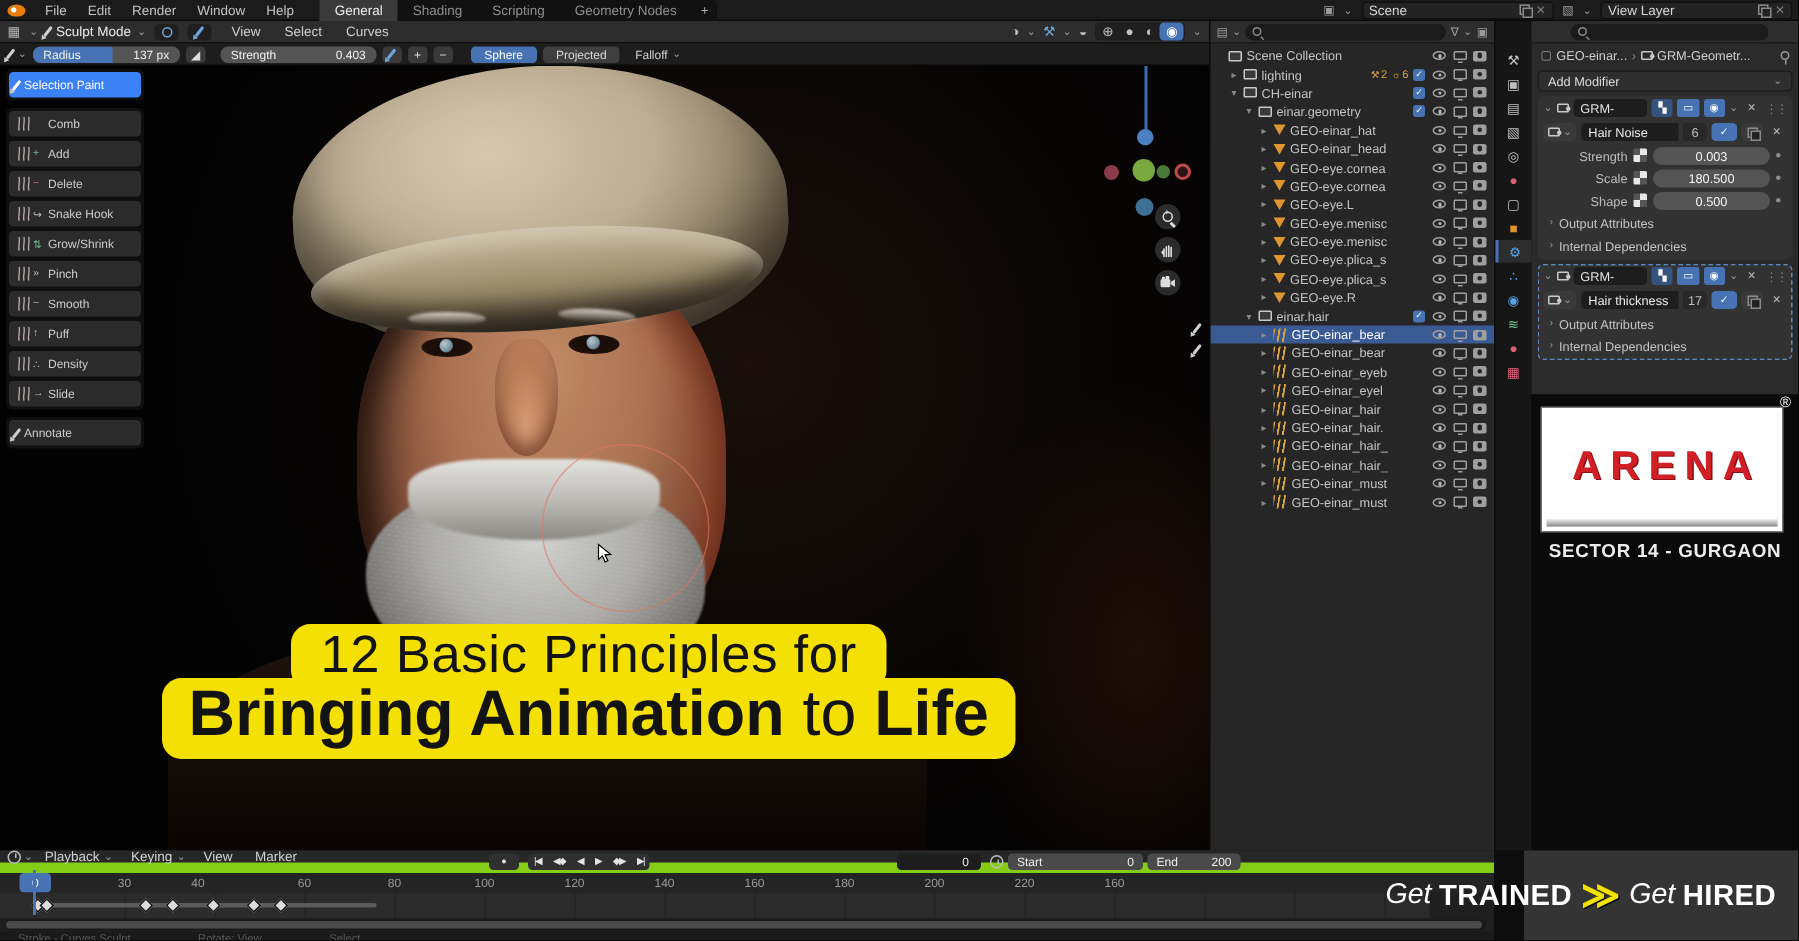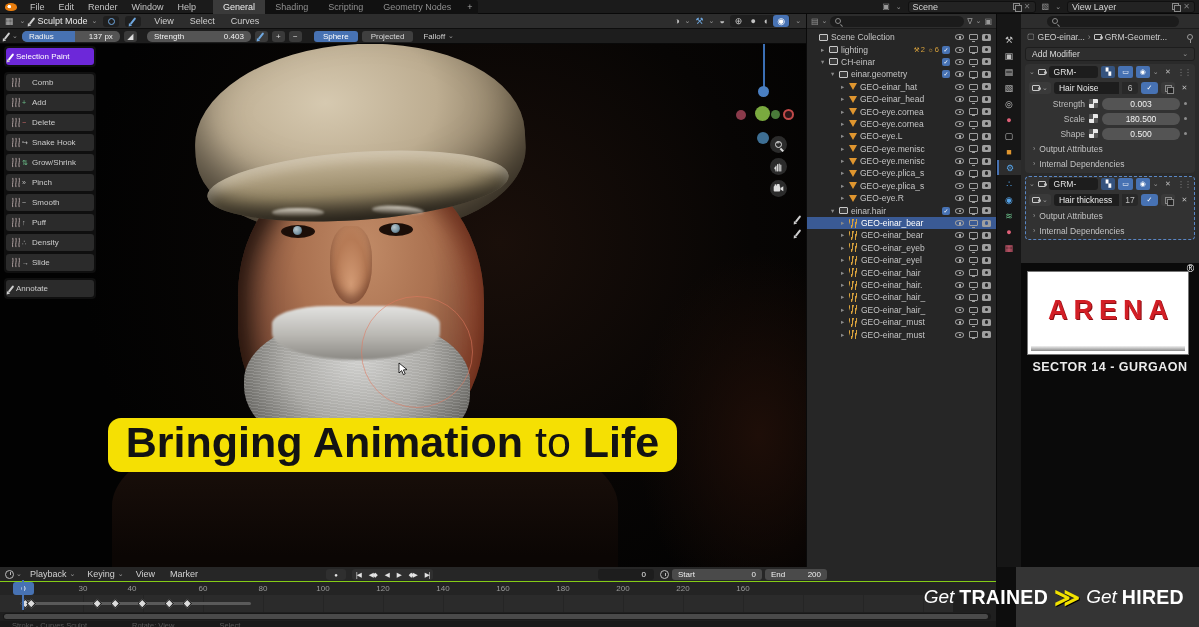--- a/index.html
+++ b/index.html
@@ -47,21 +47,21 @@
   .slider span{position:relative;}
   .sm-btn{height:11px;min-width:13px;background:#3a3a3a;border-radius:3px;color:#ddd;font-size:8px;display:flex;align-items:center;justify-content:center;padding:0 2px;}
   .pbtn{height:11px;background:#4772b3;border-radius:3px;color:#fff;font-size:8px;display:flex;align-items:center;padding:0 9px;}
   .gbtn{height:11px;background:#3f3f3f;border-radius:3px;color:#d9d9d9;font-size:8px;display:flex;align-items:center;padding:0 9px;}
   .flabel-top{color:#cfcfcf;font-size:8px;display:flex;align-items:center;gap:3px;}
 
   
   .shelf{position:absolute;left:4px;top:46px;width:92px;display:flex;flex-direction:column;gap:5px;z-index:5;}
   .shelf-block{background:rgba(16,16,16,.92);border-radius:4px;padding:2px;display:flex;flex-direction:column;gap:3px;}
   .tool{height:17px;background:#2b2b2b;border-radius:3px;display:flex;align-items:center;gap:4px;padding:0 4px;color:#cdcdcd;font-size:8px;white-space:nowrap;}
-  .tool.active{background:#6d28d9;color:#fff;}
+  .tool.active{background:#3b82f6;color:#fff;}
   .tico{width:11px;height:11px;flex:0 0 auto;}
   .tico path{stroke:#b9a8a8;stroke-width:1;fill:none;}
   .tmark{font-size:7px;color:#bdbdbd;margin-left:-3px;width:6px;}
   .mk-green{color:#6bbf8a;}.mk-red{color:#d36a6a;}
 
   
   .vp{position:absolute;left:0;top:44px;width:806px;height:523px;overflow:hidden;background:radial-gradient(420px 420px at 62% 38%,#1a0f0a 0%,#070504 60%,#020202 100%);}
   .vp > div{position:absolute;}
   .hat{left:195px;top:0px;width:330px;height:190px;border-radius:50% 50% 42% 45%;transform:rotate(-3deg);background:radial-gradient(ellipse at 40% 30%,#d6c9b0 0%,#bdad91 40%,#84755c 72%,#40372a 100%);box-shadow:inset 0 -35px 45px rgba(0,0,0,.5);}
   .brim{left:207px;top:108px;width:302px;height:68px;border-radius:50%;transform:rotate(-4deg);background:linear-gradient(180deg,#cabb9f,#978867 60%,#554a39);box-shadow:inset 0 8px 12px rgba(255,255,255,.22),inset 0 -14px 18px rgba(0,0,0,.55);}
@@ -180,21 +180,21 @@
   .arena-box{position:absolute;left:7px;top:9px;width:160px;height:82px;background:#fff;border:3px solid #fff;box-shadow:0 0 0 1px #777, inset 0 0 0 1px #999;display:flex;flex-direction:column;}
   .a-top{flex:1;display:flex;align-items:center;justify-content:center;background:#fff;}
   .a-arena{color:#d21f26;font-weight:900;font-size:27px;letter-spacing:6px;margin-right:-6px;text-shadow:1px 1px 0 #8c0f14;}
   .a-bar{height:5px;background:linear-gradient(180deg,#f0f0f0,#8a8a8a);}
   .a-bot{height:28px;background:#f5e003;display:flex;align-items:center;justify-content:center;}
   .a-anim{color:#3f3f3f;font-size:17px;font-weight:600;letter-spacing:3.5px;margin-right:-3.5px;}
   .sector{position:absolute;left:0;right:0;top:97px;text-align:center;color:#ececec;font-weight:800;font-size:12.5px;letter-spacing:.5px;}
 
   
   .tline{position:absolute;left:0;top:567px;width:996px;height:60px;background:#1f1f1f;}
-  .thead{position:relative;height:15px;background:#262626;border-bottom:1px solid #84cc16;display:flex;align-items:center;gap:2px;padding:0 5px;}
+  .thead{position:relative;height:15px;background:#262626;border-bottom:7px solid #84cc16;display:flex;align-items:center;gap:2px;padding:0 5px;}
   .clockic{position:relative;width:9px;height:9px;border:1px solid #bbb;border-radius:50%;}
   .clockic::after{content:"";position:absolute;left:3.5px;top:1.5px;width:1px;height:3px;background:#bbb;}
   .tmenu{display:flex;align-items:center;gap:3px;padding:0 6px;color:#d2d2d2;}
   .rec{position:absolute;left:326px;top:2px;width:20px;height:11px;background:#2f2f2f;border-radius:3px;color:#e4e4e4;font-size:6px;display:flex;align-items:center;justify-content:center;}
   .tgroup{position:absolute;left:352px;top:2px;display:flex;background:#2f2f2f;border-radius:3px;height:11px;}
   .tbtn{padding:0 4px;font-size:6.5px;line-height:11px;color:#e4e4e4;letter-spacing:-1px;}
   .cfld{position:absolute;left:598px;top:2px;width:56px;height:11px;background:#1d1d1d;border-radius:3px;color:#ececec;font-size:8px;text-align:right;line-height:11px;padding-right:8px;}
   .sgrp{position:absolute;left:660px;top:2px;display:flex;align-items:center;gap:3px;}
   .sfld{height:11px;background:#4a4a4a;border-radius:3px;display:flex;align-items:center;justify-content:space-between;font-size:8px;color:#f0f0f0;padding:0 6px;}
   .ruler{position:absolute;left:0;top:15px;width:996px;height:13px;background:#242424;color:#9a9a9a;font-size:8px;}
@@ -458,21 +458,21 @@
       </div>
     <div class="shelf-block">
       <div class="tool">
         <span class="stylus"></span>
         <span>Annotate</span>
       </div>
     </div>
   </div>
 
   <div class="title">
-    <br>
+    <span class="t1">12 Basic Principles for</span><br>
     <span class="t2"><b>Bringing Animation</b><span class="rw"> to </span><b>Life</b></span>
   </div>
 
   <div class="outl">
     <div class="ohead">
       <span class="fgl">▤</span>
         <span class="caret">⌄</span>
       <div class="osrch">
           <span class="srchlens"></span>
         </div>

